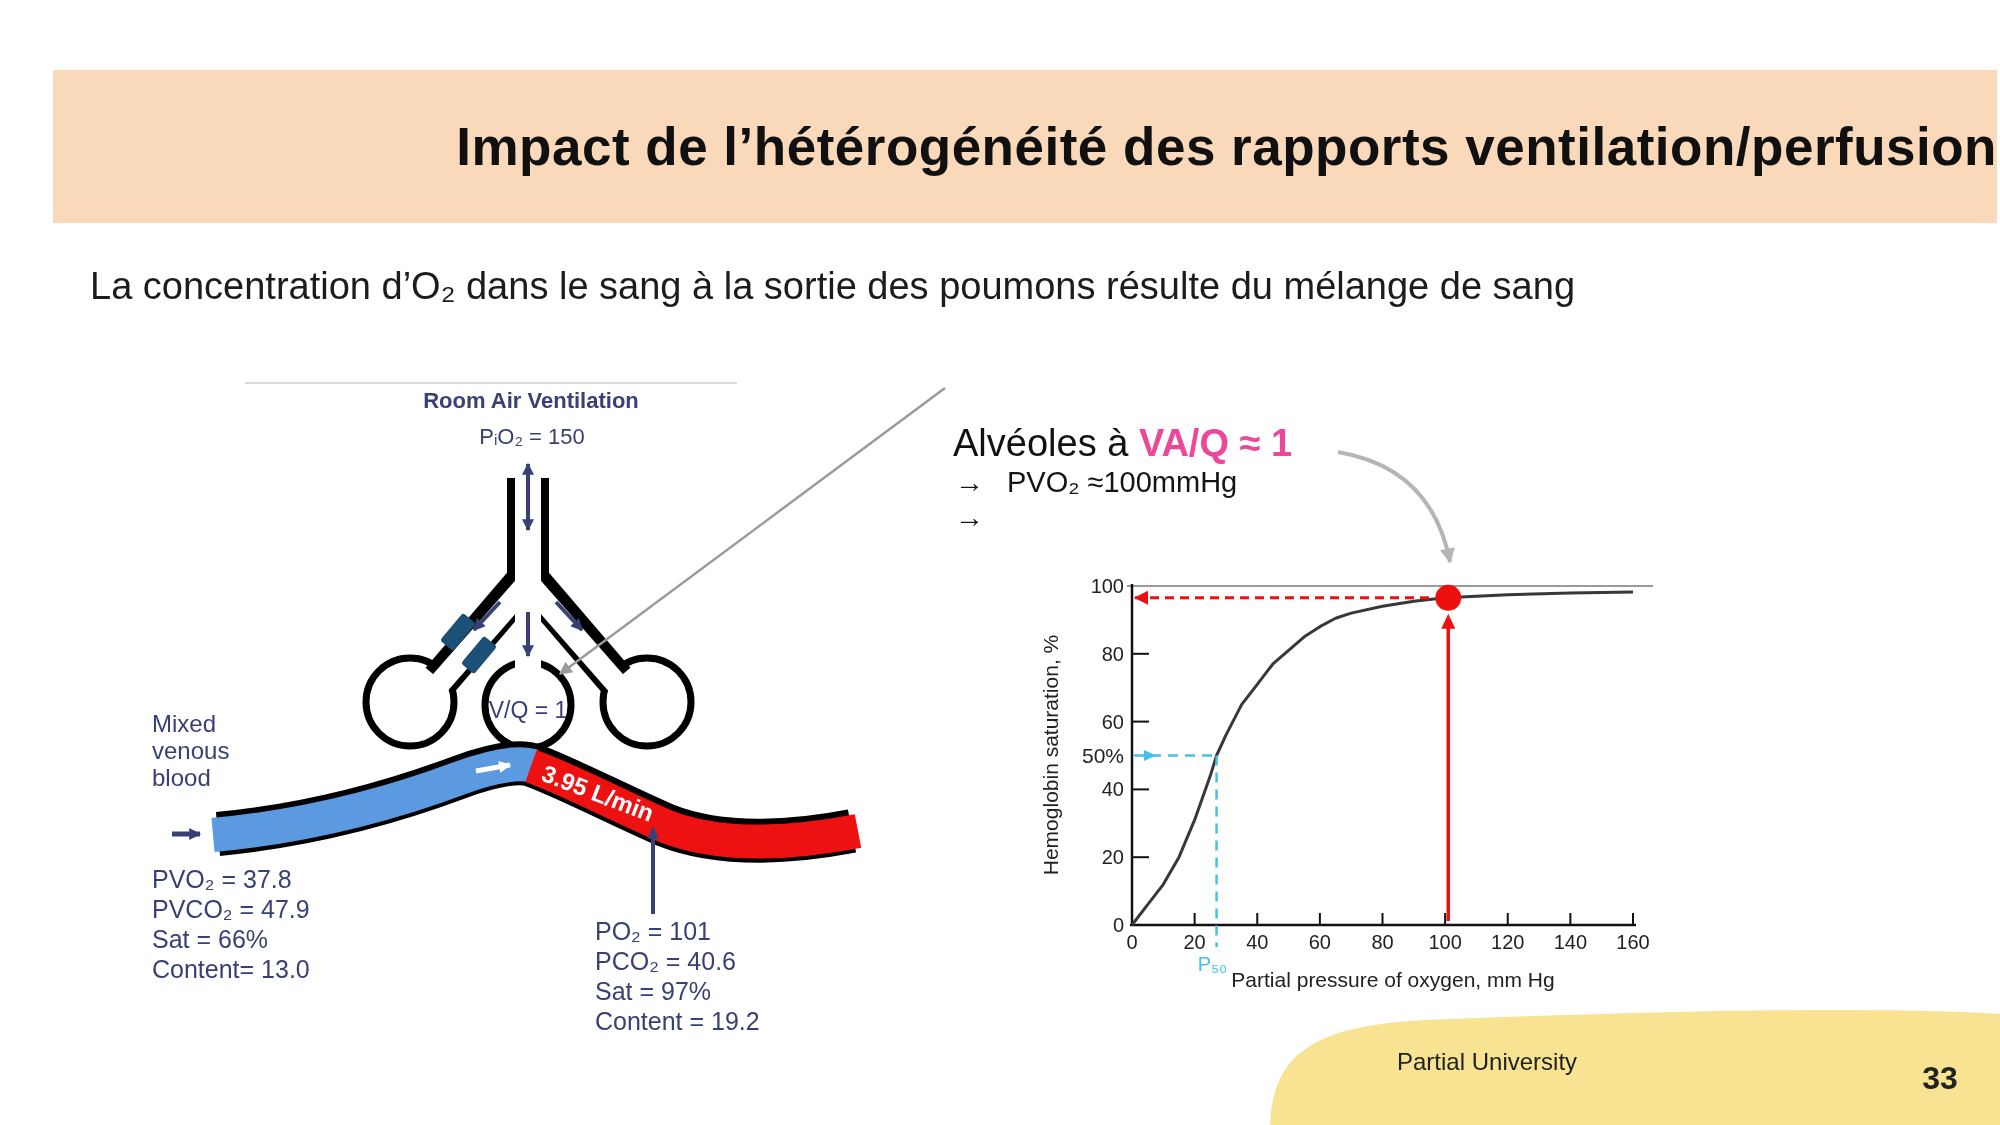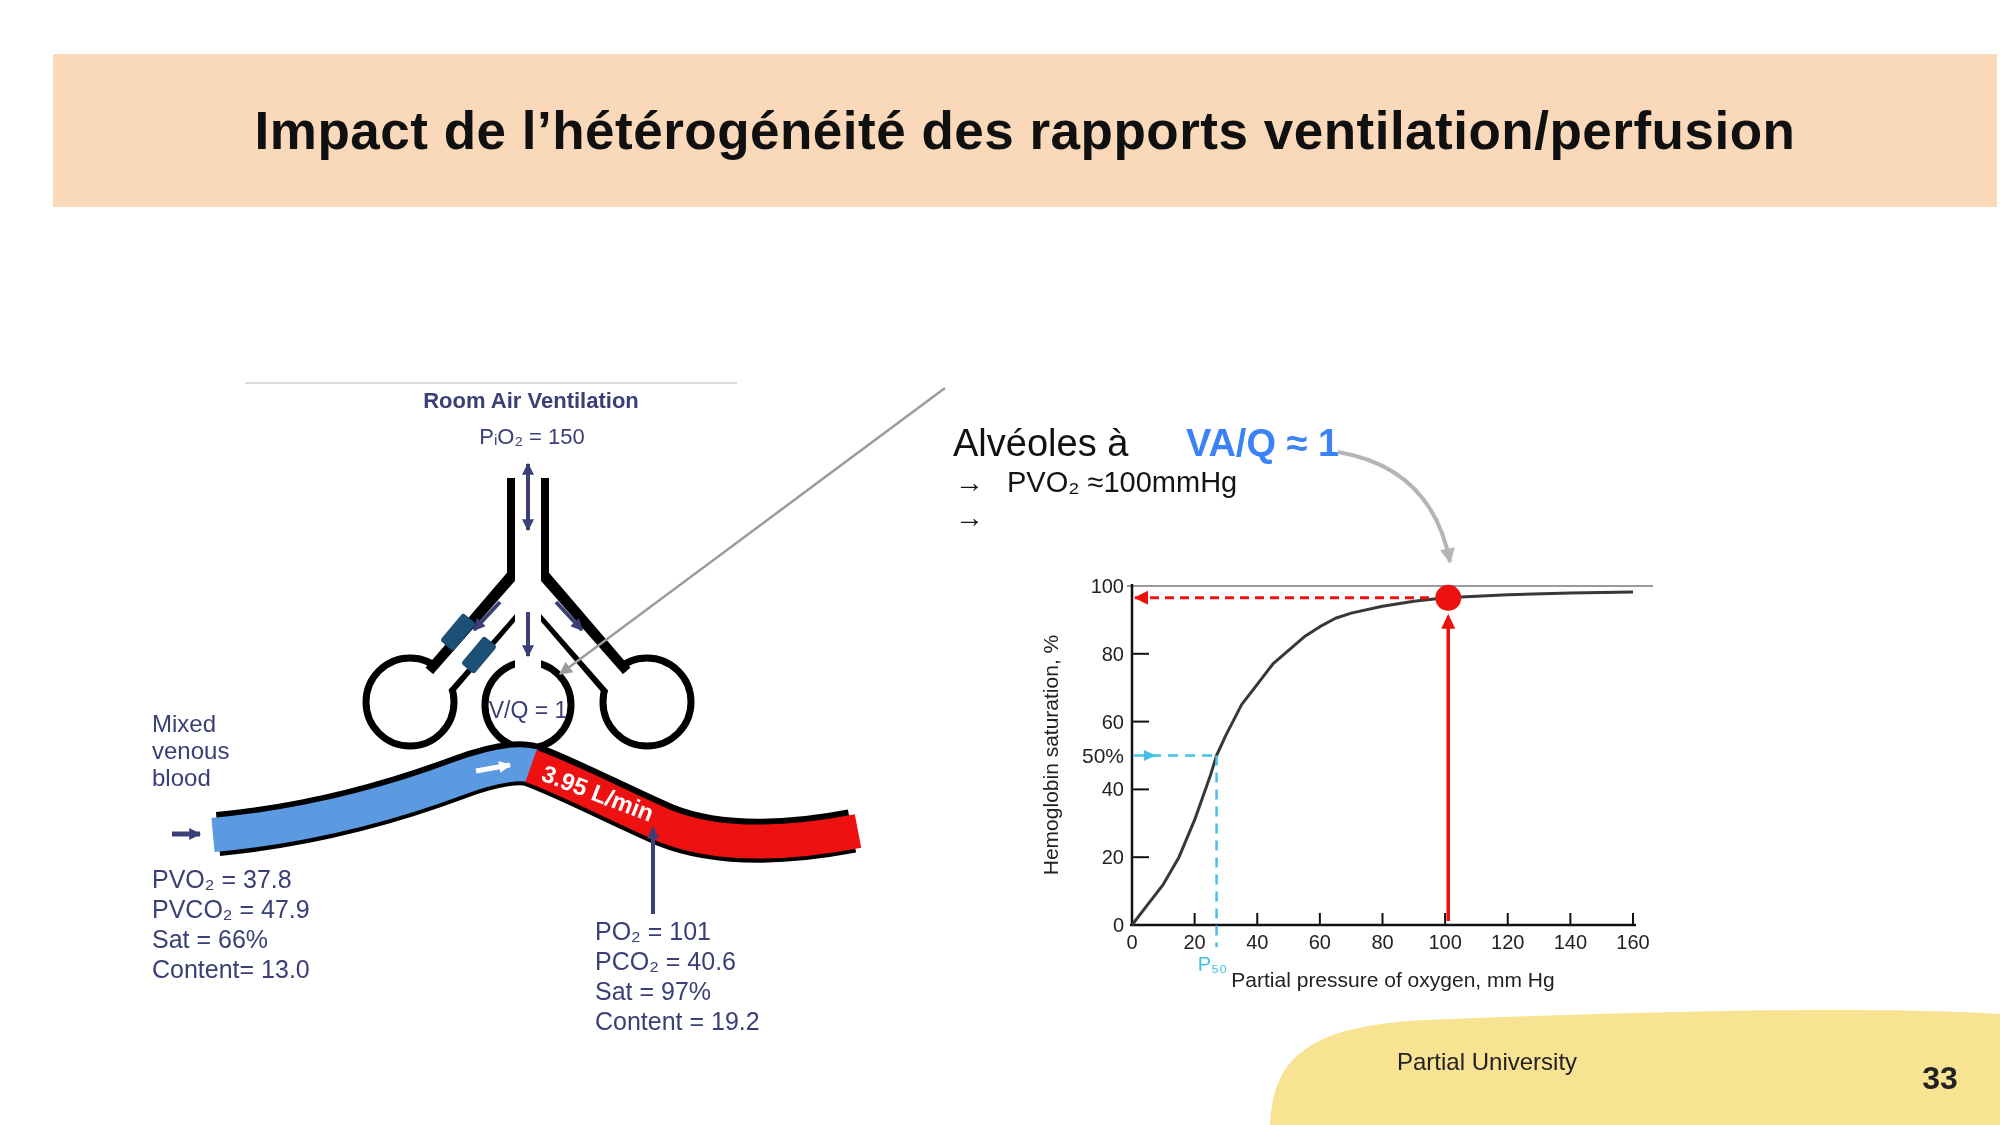--- a/index.html
+++ b/index.html
@@ -1,41 +1,42 @@
 <!DOCTYPE html>
 <html><head>
 <meta charset="utf-8">
 <style>
   html,body{margin:0;padding:0;background:#ffffff;}
   body{width:2000px;height:1125px;position:relative;overflow:hidden;
        font-family:"Liberation Sans",sans-serif;color:#1a1a1a;}
   .abs{position:absolute;}
-  .banner{left:53px;top:54px;width:1944px;height:153px;background:#fad9ba;
-          display:flex;align-items:center;justify-content:center;}
+  .banner{left:53px;top:70px;width:1944px;height:153px;background:#fad9ba;
+          display:flex;align-items:center;justify-content:flex-end;}
   .title{font-size:53px;font-weight:bold;color:#101010;letter-spacing:0.5px;}
   .body-text{left:90px;top:262px;width:1720px;font-size:38px;line-height:48px;color:#1c1c1c;}
   .callout-heading{left:953px;top:422px;font-size:38px;color:#111;}
-  .callout-heading .hl{color:#3b82f6;font-weight:bold;margin-left:47px;}
+  .callout-heading .hl{color:#ec4899;font-weight:bold;}
   .bullet{left:955px;font-size:29px;color:#141414;display:flex;}
   .bullet .arrow-glyph{width:52px;flex:0 0 52px;}
   .bullet.b1{top:466px;}
   .bullet.b2{top:501px;font-weight:bold;}
   .footer-credit{left:1397px;top:1048px;font-size:24px;line-height:28px;color:#222;}
   .page-num{left:1900px;top:1060px;width:80px;text-align:center;font-size:32px;color:#222;font-weight:bold;}
   svg text{font-family:"Liberation Sans",sans-serif;}
   .navy{fill:#3a4076;}
 </style>
 </head>
 <body>
 
 <div class="abs banner">
   <div class="title">Impact de l’hétérogénéité des rapports ventilation/perfusion</div>
 </div>
 
 <div class="abs body-text">
+  <div>La concentration d’O₂ dans le sang à la sortie des poumons résulte du mélange de sang</div>
 </div>
 
 <div class="abs callout-heading"><span>Alvéoles à </span><span class="hl">VA/Q ≈ 1</span></div>
 <div class="abs bullet b1">
   <span class="arrow-glyph">→</span>
   <span>PVO₂ ≈100mmHg</span>
 </div>
 <div class="abs bullet b2">
   <span class="arrow-glyph">→</span>
 </div>

